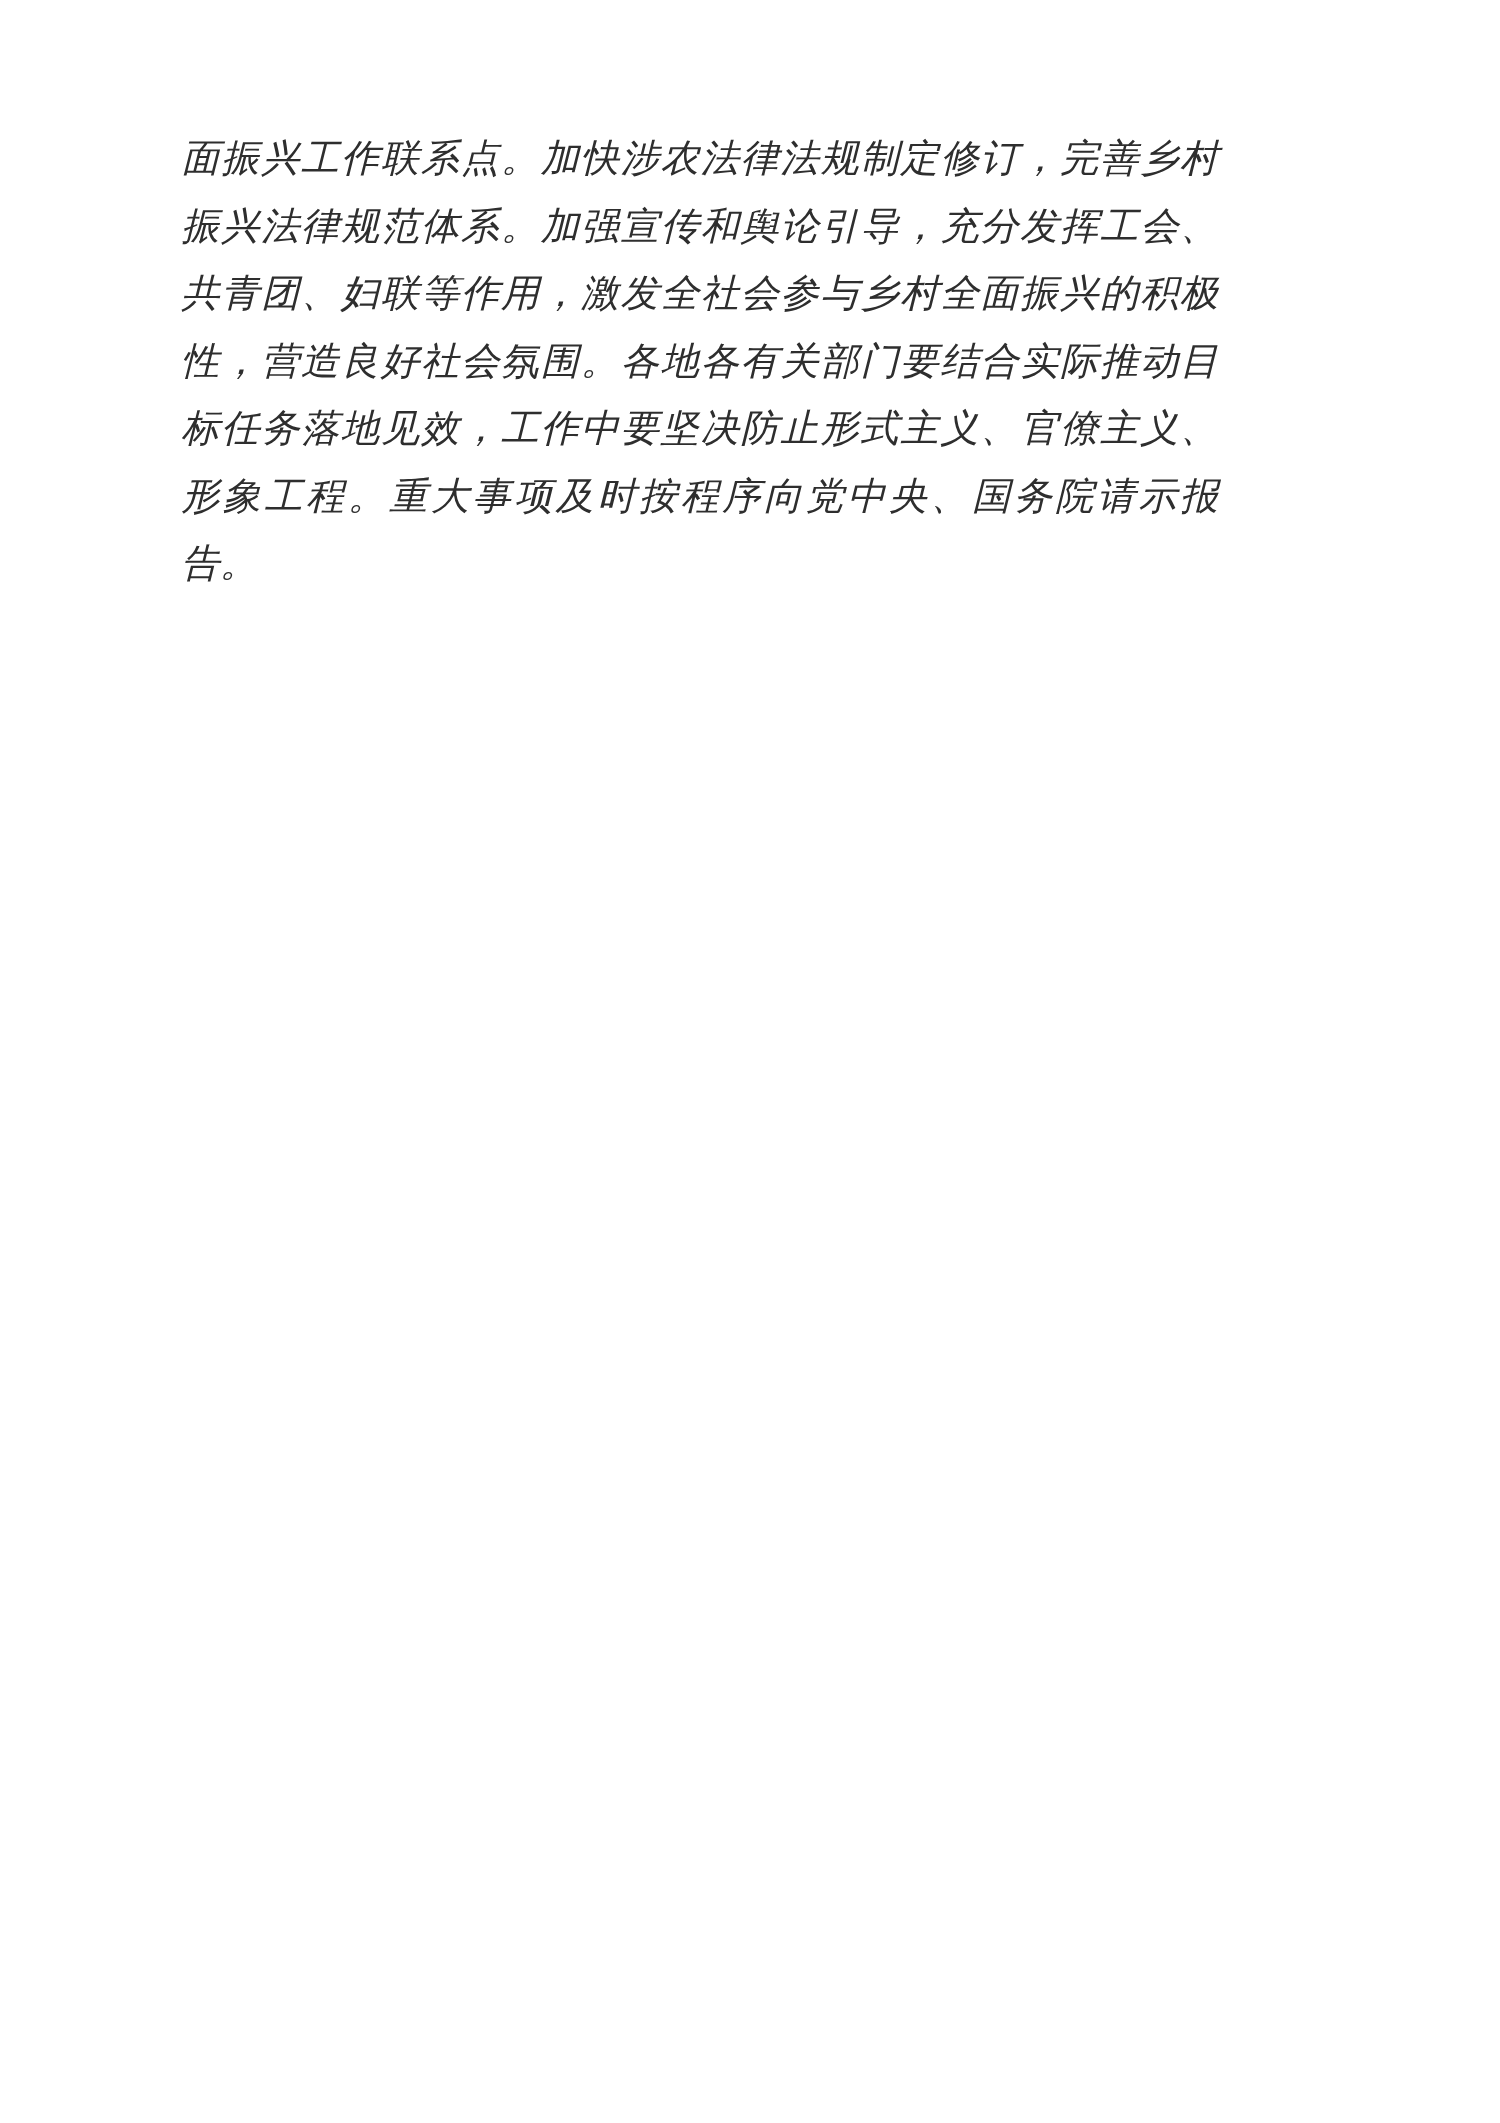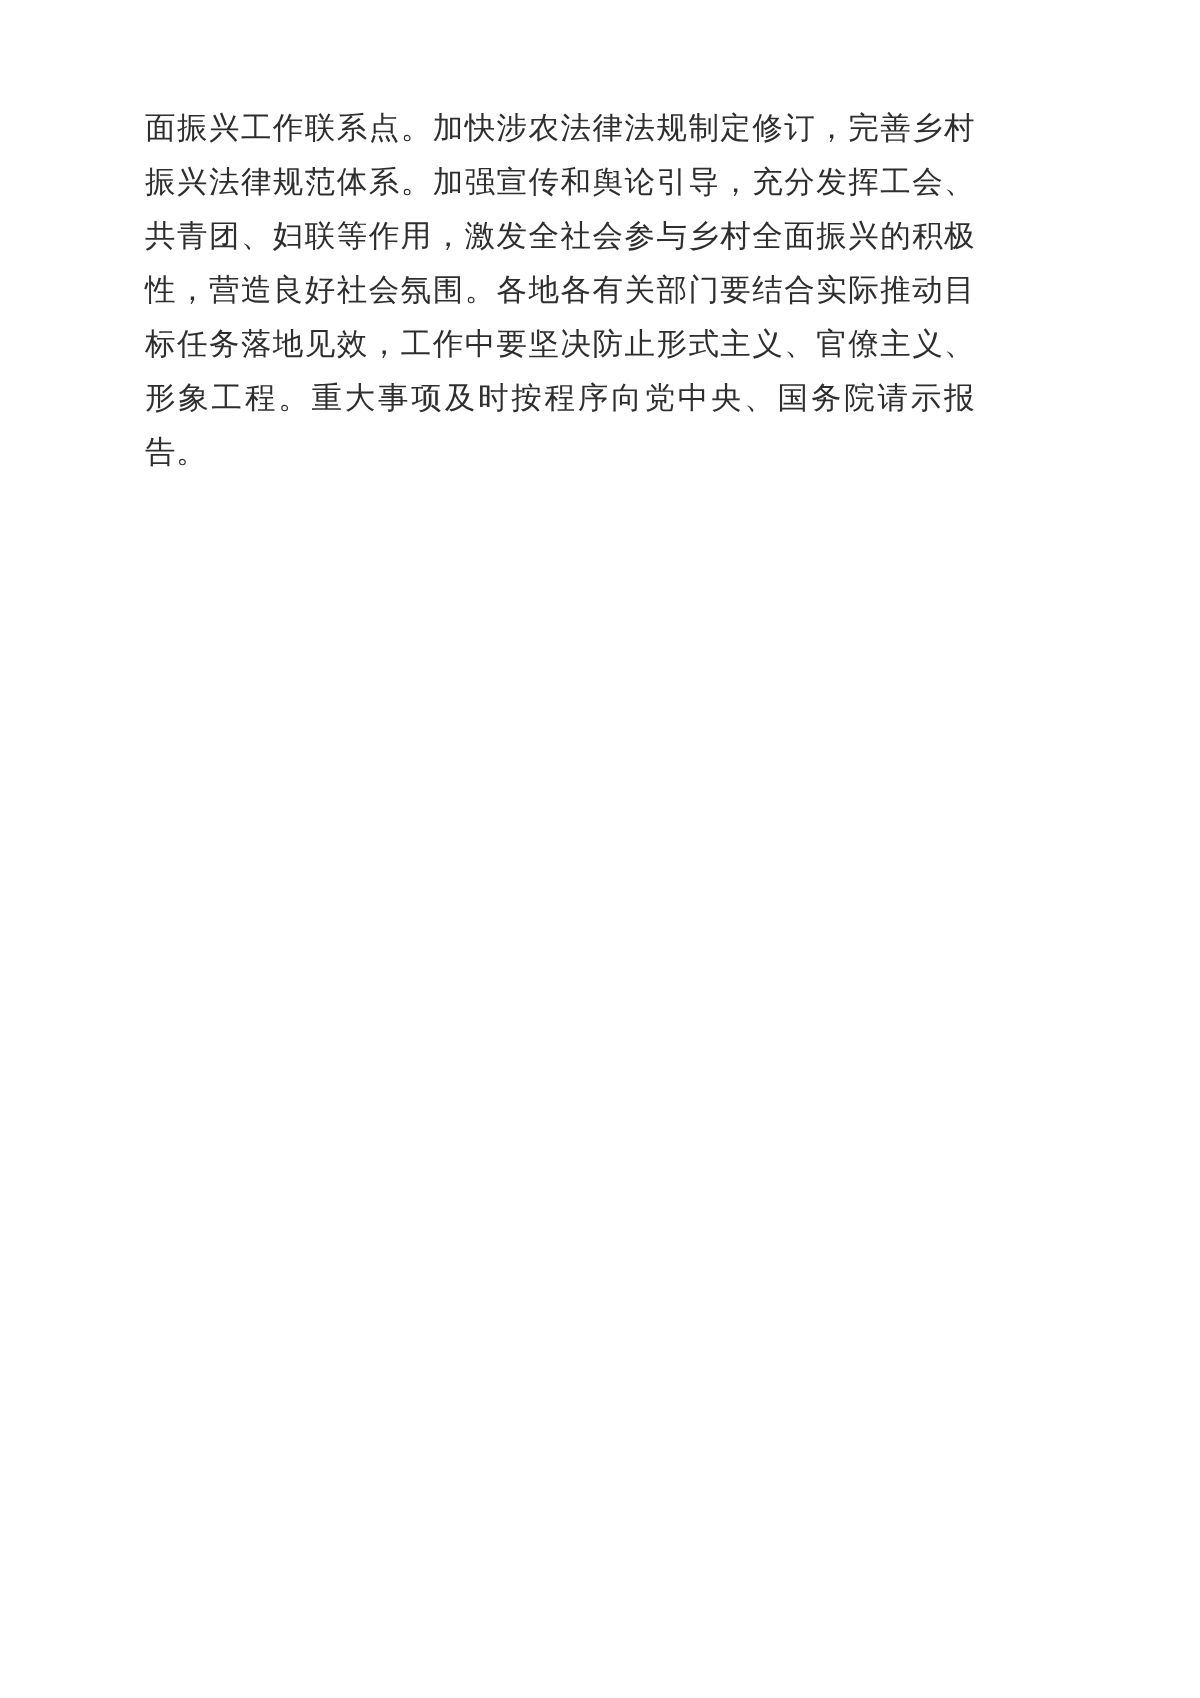--- a/index.html
+++ b/index.html
@@ -13,20 +13,21 @@
     font-family: "Liberation Sans", sans-serif;
     color: #2b2b2b;
     overflow: hidden;
   }
   .page {
     position: relative;
     width: 1200px;
     height: 1206px;
     background: #ffffff;
     box-sizing: border-box;
+    font-style: italic;
   }
   .content {
     position: absolute;
     left: 145px;
     top: 100px;
     width: 830px;
   }
   .doc-paragraph {
     margin: 0;
     font-size: 30.5px;

